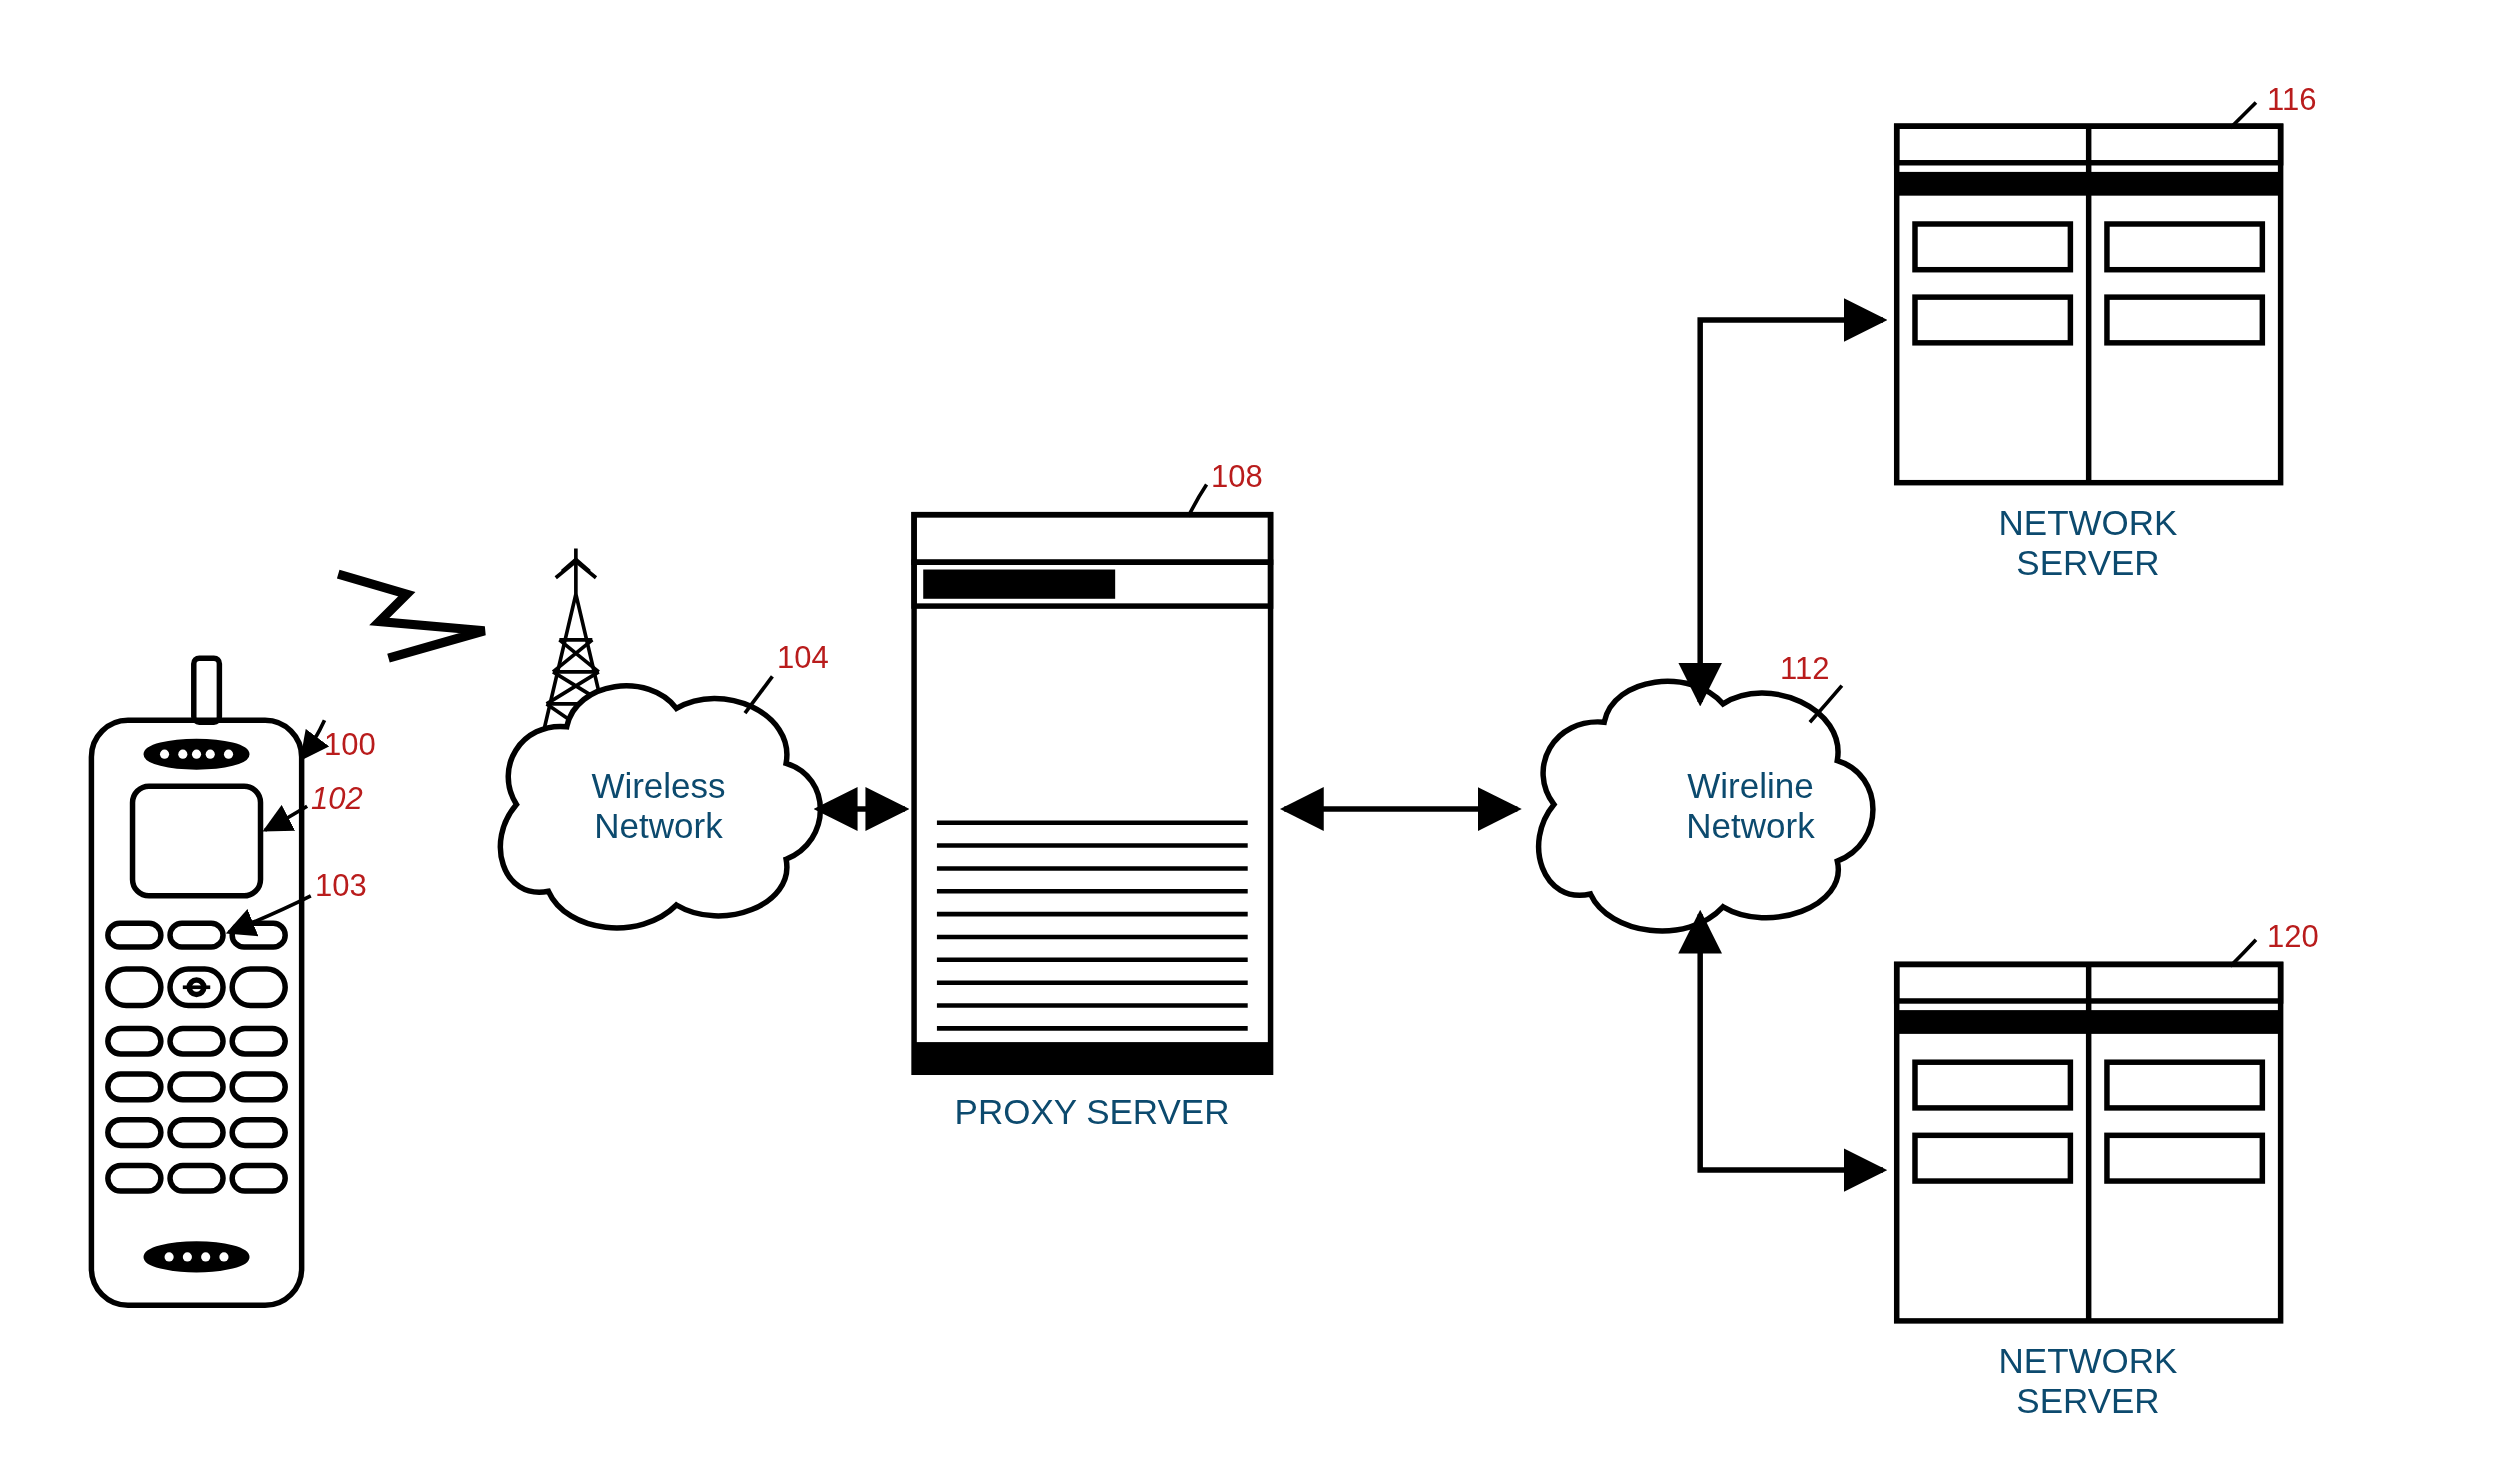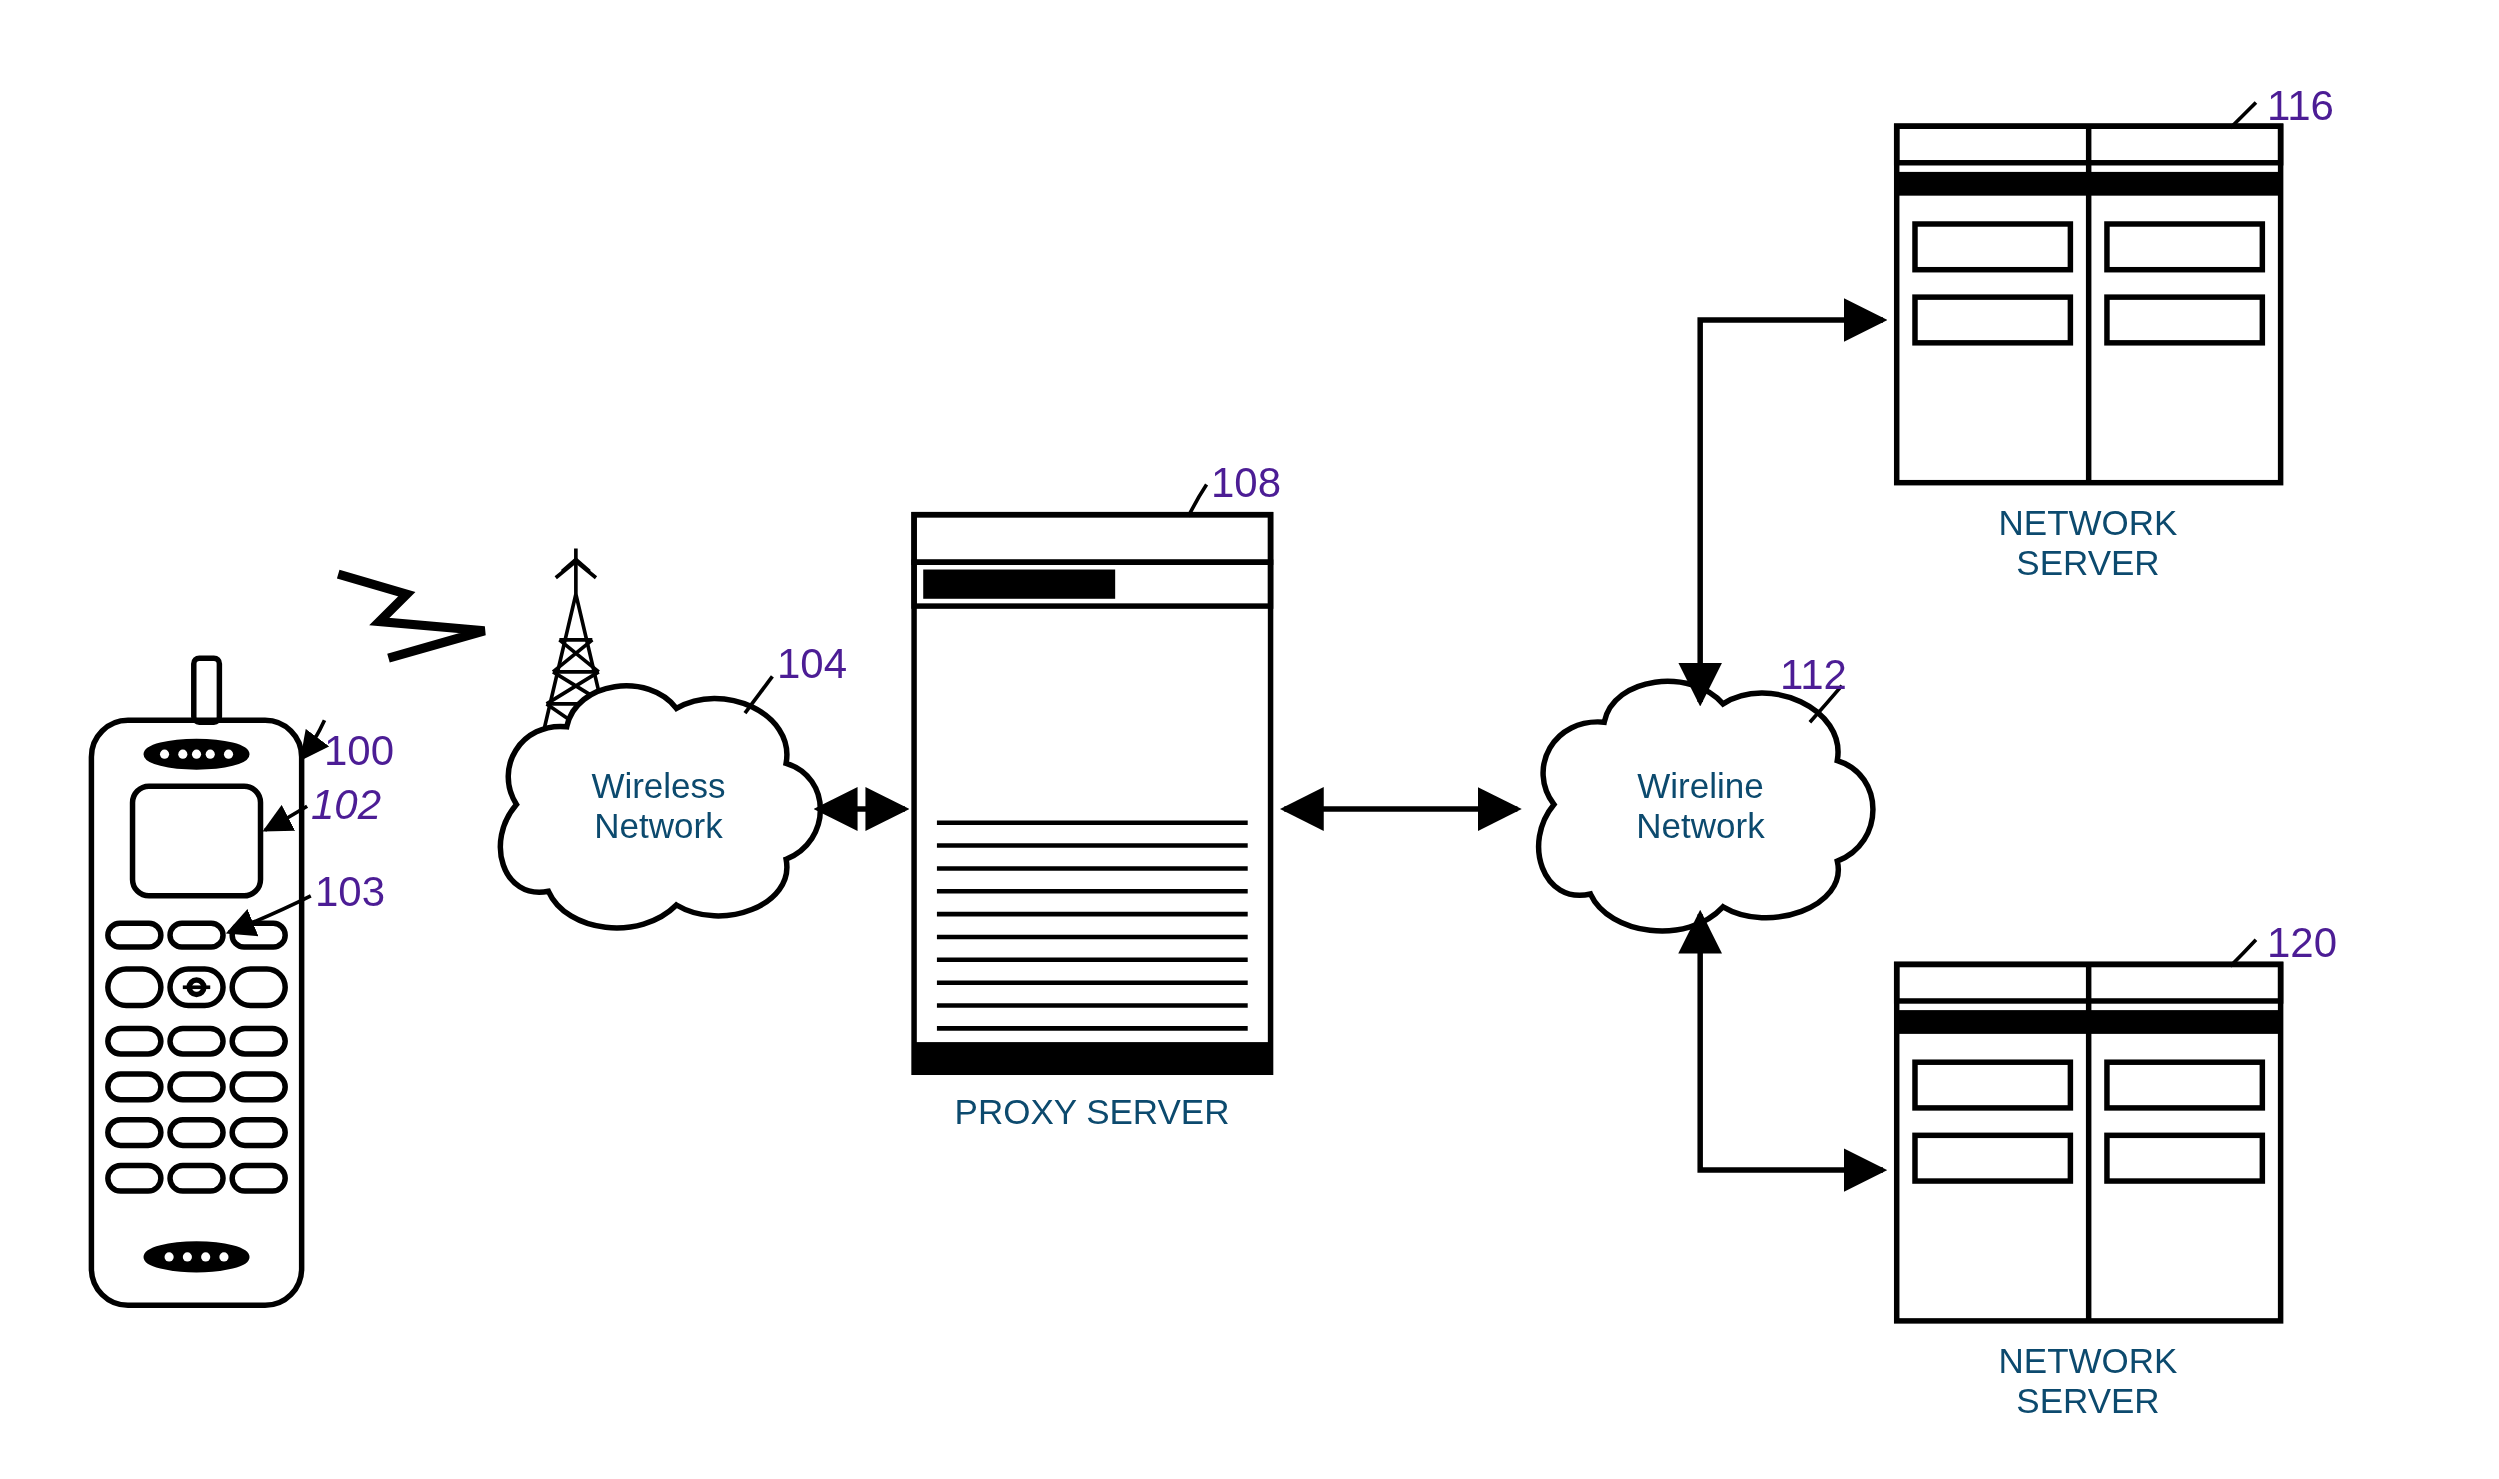--- a/index.html
+++ b/index.html
@@ -13,22 +13,22 @@
 }
 .label {
   position: absolute;
   font-size: 35px;
   color: #0c4a6e;
   text-align: center;
   white-space: pre;
 }
 .ref {
   position: absolute;
-  font-size: 42px;
-  color: #4c1d95;
+  font-size: 31px;
+  color: #b91c1c;
 }
 svg.diagram {
   position: absolute;
   top: 0; left: 0;
   width: 2500px;
   height: 1480px;
 }
 </style>
 </head>
 <body>
@@ -196,20 +196,20 @@
 <div class="ref" style="left:311px; top:781px;font-style:italic;">102</div>
 <div class="ref" style="left:315px; top:868px;">103</div>
 <div class="ref" style="left:777px; top:640px;">104</div>
 <div class="ref" style="left:1211px; top:459px;text-align:right;">108</div>
 <div class="ref" style="left:1780px; top:651px;">112</div>
 <div class="ref" style="left:2267px; top:82px;">116</div>
 <div class="ref" style="left:2267px; top:919px;">120</div>
 
 <div class="label" style="left:567px; top:766px; width:183px;">Wireless
 Network</div>
-<div class="label" style="left:1609px; top:766px; width:183px;">Wireline
+<div class="label" style="left:1659px; top:766px; width:183px;">Wireline
 Network</div>
 <div class="label" style="left:914px; top:1092px; width:356px;">PROXY SERVER</div>
 <div class="label" style="left:1896px; top:503px; width:384px;">NETWORK
 SERVER</div>
 <div class="label" style="left:1896px; top:1341px; width:384px;">NETWORK
 SERVER</div>
 
 
 </body></html>

